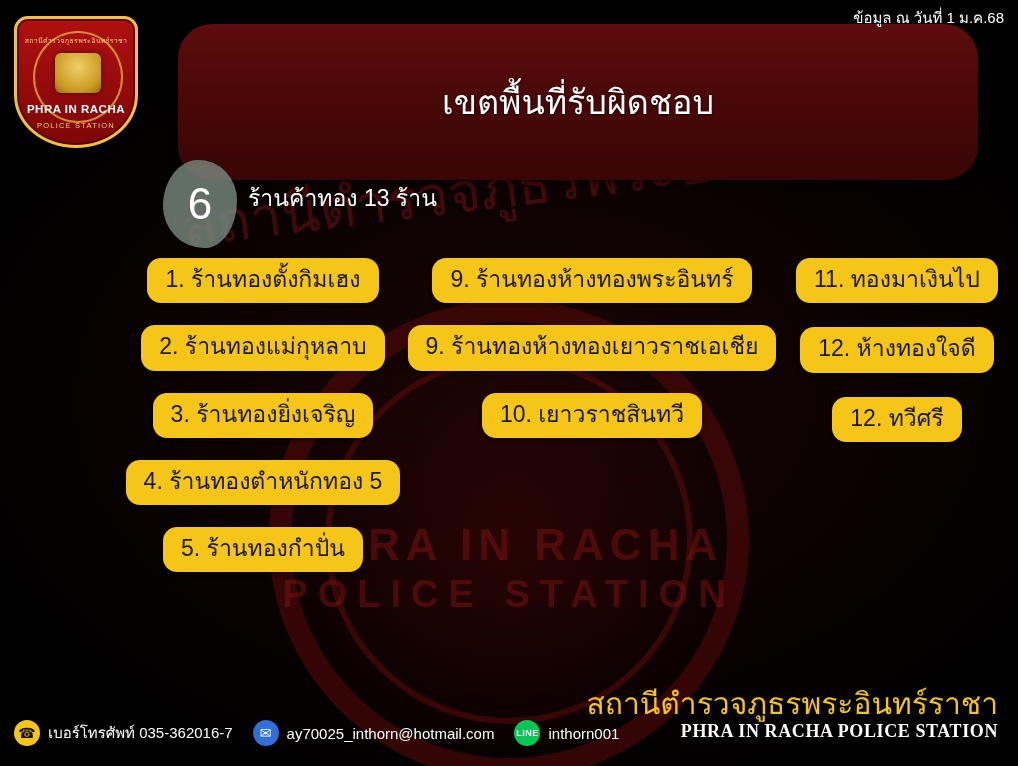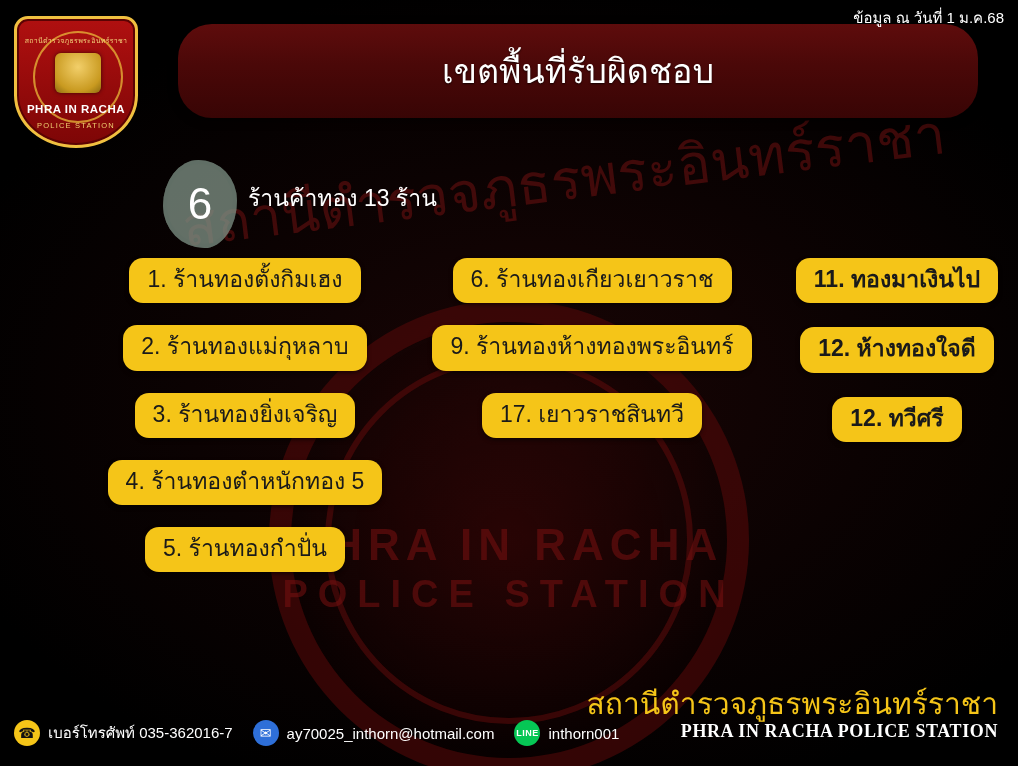--- a/index.html
+++ b/index.html
@@ -134,21 +134,21 @@
     color: #f0d070;
     letter-spacing: 1.2px;
   }
 
   
   .title-banner {
     position: absolute;
     left: 178px;
     top: 24px;
     width: 800px;
-    height: 94px;
+    height: 156px;
     background: linear-gradient(180deg, #5e0c0c 0%, #4a0808 45%, #380505 100%);
     border-radius: 34px;
     z-index: 4;
     display: flex;
     flex-direction: column;
     align-items: center;
     justify-content: center;
     box-shadow: 0 2px 10px rgba(0,0,0,.6);
   }
   .title-line {
@@ -201,37 +201,37 @@
     left: 0; right: 0;
     top: 258px;
     z-index: 3;
   }
   .col {
     position: absolute;
     display: flex;
     flex-direction: column;
     align-items: center;
   }
-  .col-1 { left: 114px; width: 262px; }
+  .col-1 { left: 132px; width: 262px; }
   .col-2 { left: 392px; width: 400px; }
   .col-3 { left: 792px; width: 210px; }
 
   .chip {
     background: #f5c518;
     color: #1a1a1a;
     border-radius: 14px;
     padding: 9px 18px 11px;
     font-size: 23px;
     line-height: 1.1;
     white-space: nowrap;
     box-shadow: 0 2px 4px rgba(0,0,0,.55);
     margin-bottom: 22px;
   }
   .col-2 .chip { margin-bottom: 22px; }
-  .col-3 .chip { margin-bottom: 24px; font-weight: bold; }
+  .col-3 .chip { margin-bottom: 24px; }
 
   
   .footer-right {
     position: absolute;
     right: 20px;
     bottom: 24px;
     text-align: right;
     z-index: 5;
   }
   .footer-th {
@@ -308,23 +308,23 @@
 
   <div class="columns">
     <div class="col col-1">
       <div class="chip">1. ร้านทองตั้งกิมเฮง</div>
       <div class="chip">2. ร้านทองแม่กุหลาบ</div>
       <div class="chip">3. ร้านทองยิ่งเจริญ</div>
       <div class="chip">4. ร้านทองตำหนักทอง 5</div>
       <div class="chip">5. ร้านทองกำปั่น</div>
     </div>
     <div class="col col-2">
-      <div class="chip">6. ร้านทองเกียวเยาวราช</div>
       <div class="chip">9. ร้านทองห้างทองพระอินทร์</div>
-      <div class="chip">17. เยาวราชสินทวี</div>
+      <div class="chip">9. ร้านทองห้างทองเยาวราชเอเชีย</div>
+      <div class="chip">10. เยาวราชสินทวี</div>
     </div>
     <div class="col col-3">
       <div class="chip">11. ทองมาเงินไป</div>
       <div class="chip">12. ห้างทองใจดี</div>
       <div class="chip">12. ทวีศรี</div>
     </div>
   </div>
 
   <div class="footer-right">
     <div class="footer-th">สถานีตำรวจภูธรพระอินทร์ราชา</div>

